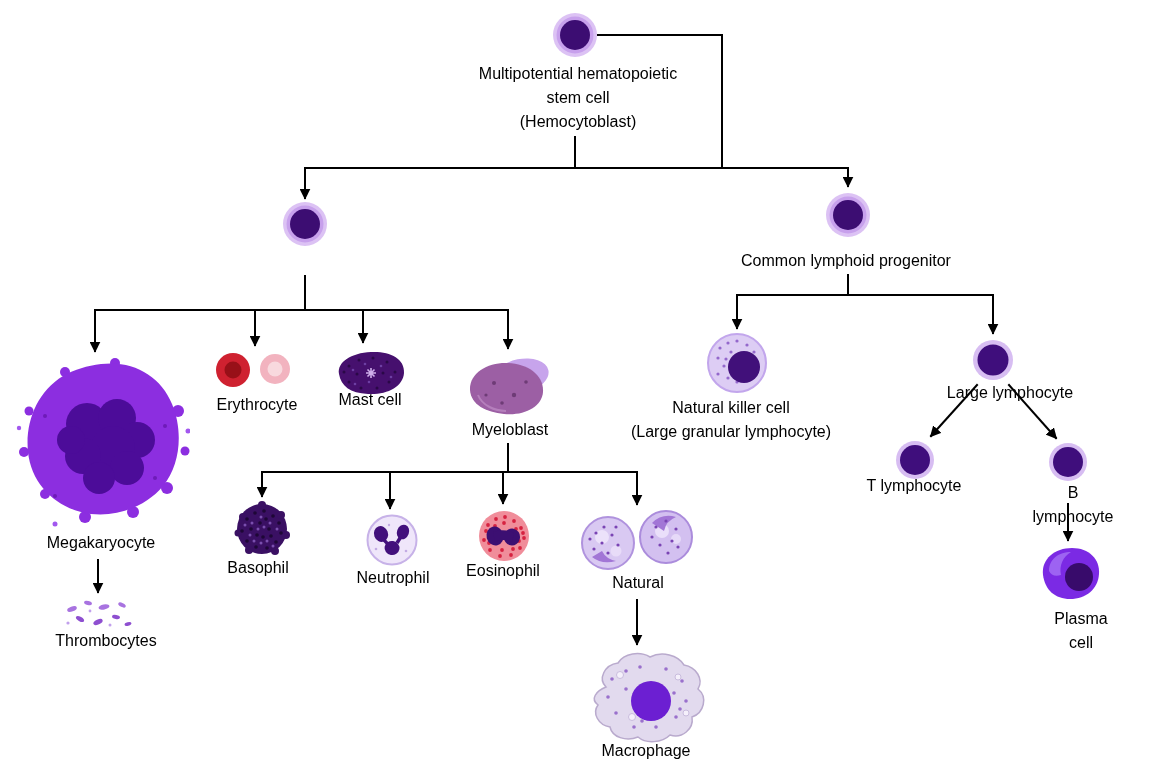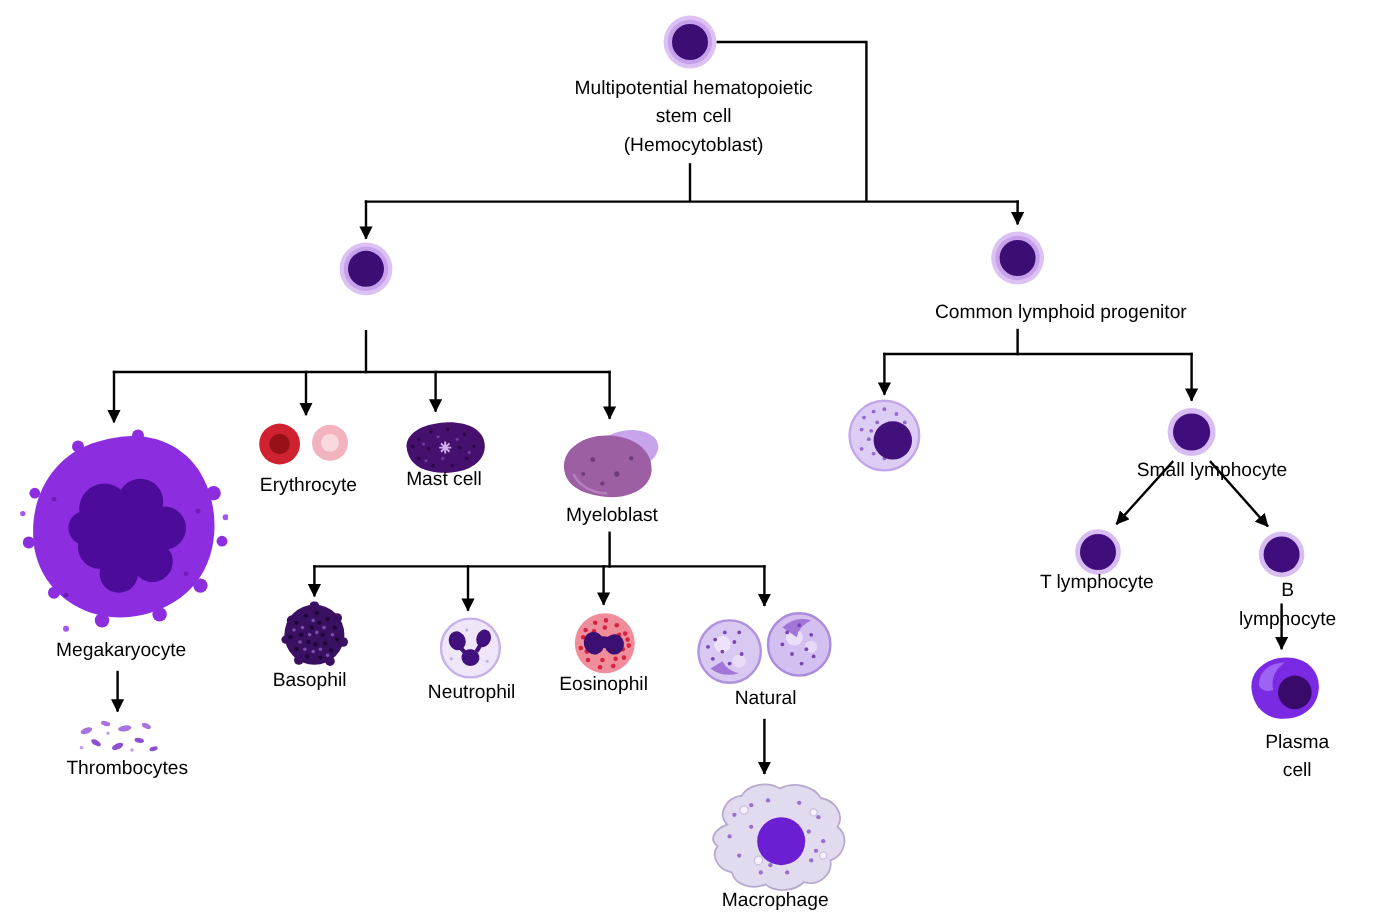--- a/index.html
+++ b/index.html
@@ -412,21 +412,21 @@
       <path d="M10,26 C10,14 20,7 32,7 C24,12 20,20 22,30 C16,32 12,30 10,26 Z" fill="#9d63f2"></path>
       <circle cx="40" cy="32" r="14" fill="#380b6b"></circle>
     </svg>
   </div>
 
   <div class="label" style="left:578px;top:62px">Multipotential hematopoietic
 stem cell
 (Hemocytoblast)</div>
 
 
-  <div class="label" style="left:884px;top:249px">Common lymphoid progenitor</div>
+  <div class="label" style="left:846px;top:249px">Common lymphoid progenitor</div>
 
   <div class="label" style="left:101px;top:531px">Megakaryocyte</div>
 
   <div class="label" style="left:106px;top:629px">Thrombocytes</div>
 
   <div class="label" style="left:257px;top:393px">Erythrocyte</div>
 
   <div class="label" style="left:370px;top:388px">Mast cell</div>
 
   <div class="label" style="left:510px;top:418px">Myeloblast</div>
@@ -434,22 +434,24 @@
   <div class="label" style="left:258px;top:556px">Basophil</div>
 
   <div class="label" style="left:393px;top:566px">Neutrophil</div>
 
   <div class="label" style="left:503px;top:559px">Eosinophil</div>
 
   <div class="label" style="left:638px;top:571px">Natural</div>
 
   <div class="label" style="left:646px;top:739px">Macrophage</div>
 
-
-  <div class="label" style="left:1010px;top:381px">Small lymphocyte</div>
+  <div class="label" style="left:731px;top:396px">Natural killer cell
+(Large granular lymphocyte)</div>
+
+  <div class="label" style="left:1010px;top:381px">Large lymphocyte</div>
 
   <div class="label" style="left:914px;top:474px">T lymphocyte</div>
 
   <div class="label" style="left:1073px;top:481px">B lymphocyte</div>
 
   <div class="label" style="left:1081px;top:607px">Plasma cell</div>
 
 </div>
 
 </body></html>

